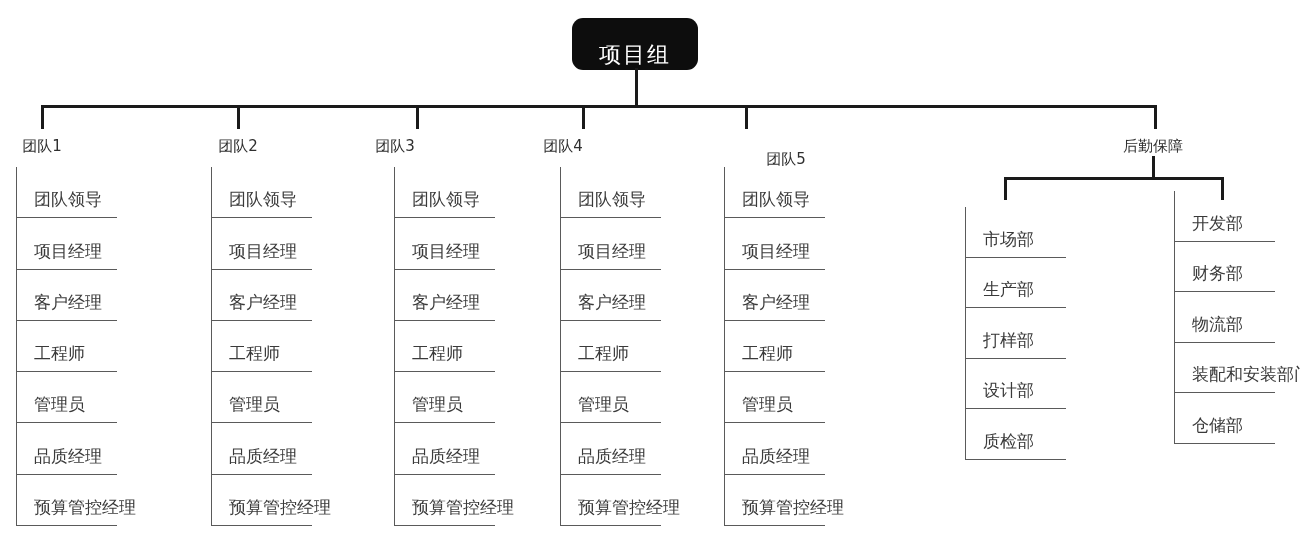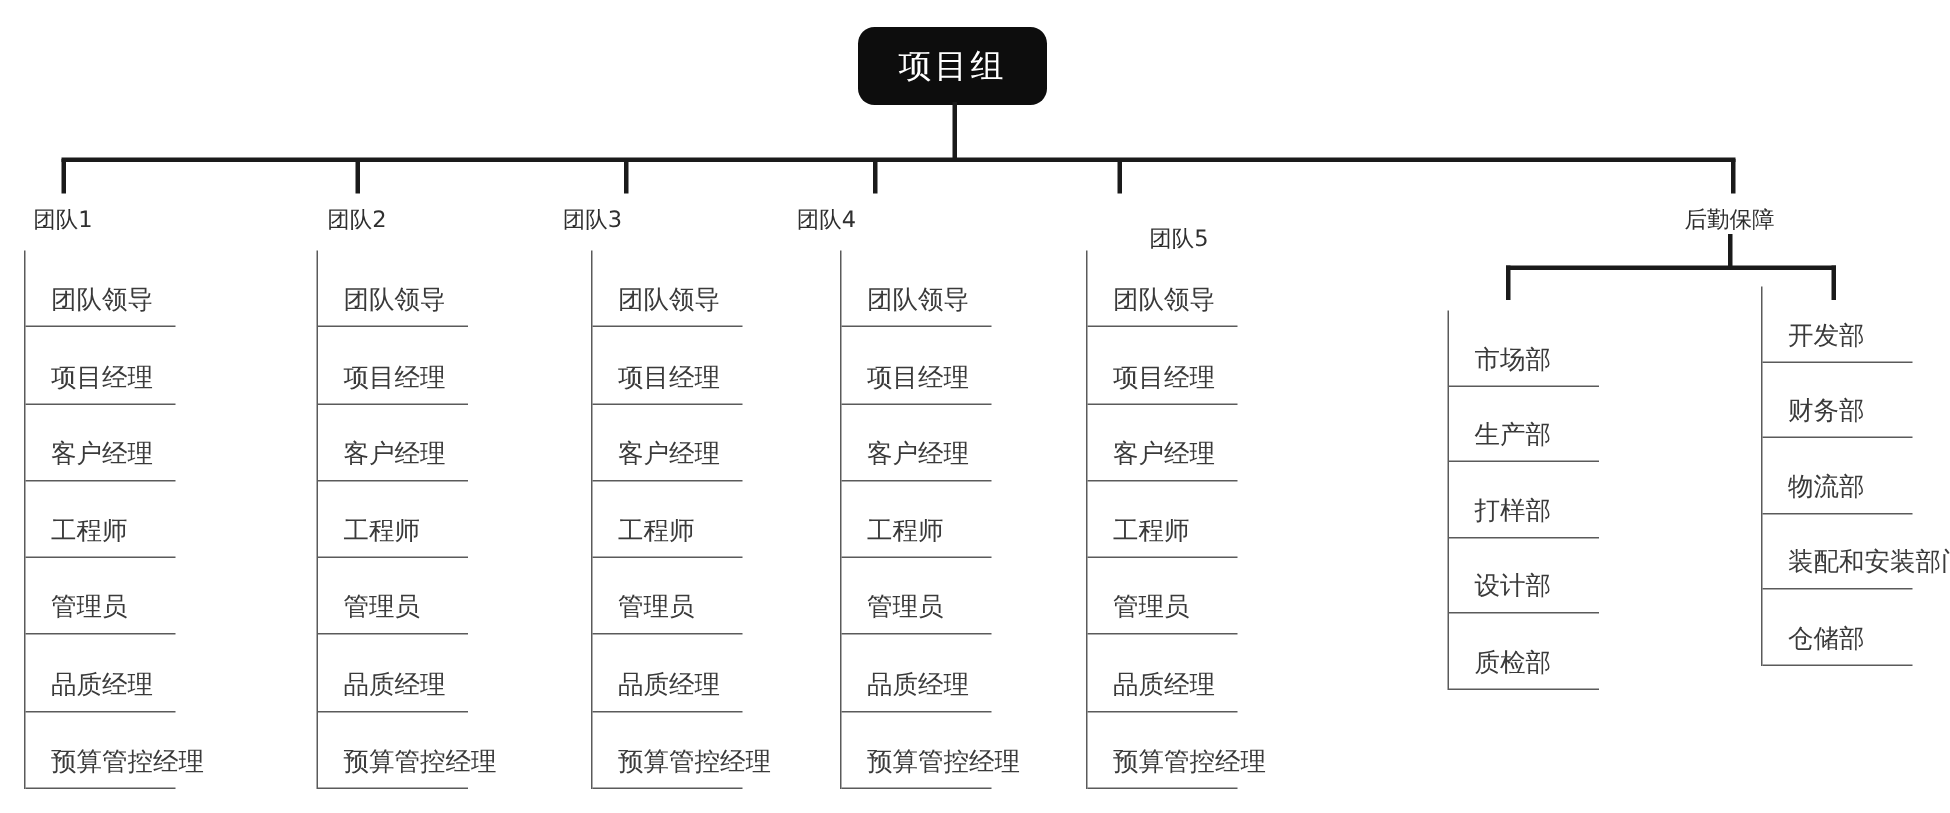--- a/index.html
+++ b/index.html
@@ -16,21 +16,21 @@
     width:1300px;height:542px;
     background:var(--bg);
     font-family:"DejaVu Sans","Liberation Sans",sans-serif;
     color:var(--text);
     overflow:hidden;
   }
   
   .node-root{
     position:absolute;left:572px;top:18px;width:126px;height:52px;
     background:var(--root-bg);border-radius:11px;
-    display:flex;align-items:center;justify-content:center;
+    display:flex;align-items:flex-end;justify-content:center;
     color:var(--root-text);font-size:22px;font-weight:500;letter-spacing:2px;
   }
   
   .h-line,.v-line{position:absolute;background:var(--connector);}
   .h-line{height:3px;}
   .v-line{width:3px;}
   
   .col-label{
     position:absolute;top:137px;width:110px;
     text-align:center;font-size:15px;color:#2f2f2f;white-space:nowrap;
@@ -66,21 +66,21 @@
   <div class="v-line" style="left:41px;top:106px;height:23px;"></div>
   <div class="v-line" style="left:237px;top:106px;height:23px;"></div>
   <div class="v-line" style="left:416px;top:106px;height:23px;"></div>
   <div class="v-line" style="left:582px;top:106px;height:23px;"></div>
   <div class="v-line" style="left:745px;top:106px;height:23px;"></div>
   <div class="v-line" style="left:1154px;top:106px;height:23px;"></div>
 
   <div class="col-label" style="left:-13px;">团队1</div>
   <div class="col-label" style="left:183px;">团队2</div>
   <div class="col-label" style="left:340px;">团队3</div>
-  <div class="col-label" style="left:496px;">团队4</div>
+  <div class="col-label" style="left:508px;">团队4</div>
   <div class="col-label" style="left:731px;margin-top:13px;">团队5</div>
   <div class="col-label" style="left:1098px;">后勤保障</div>
 
   <div class="list team-list" style="left:16px;top:167px;">
     <div class="item">
         <span>团队领导</span>
       </div>
     <div class="item">
         <span>项目经理</span>
       </div>

